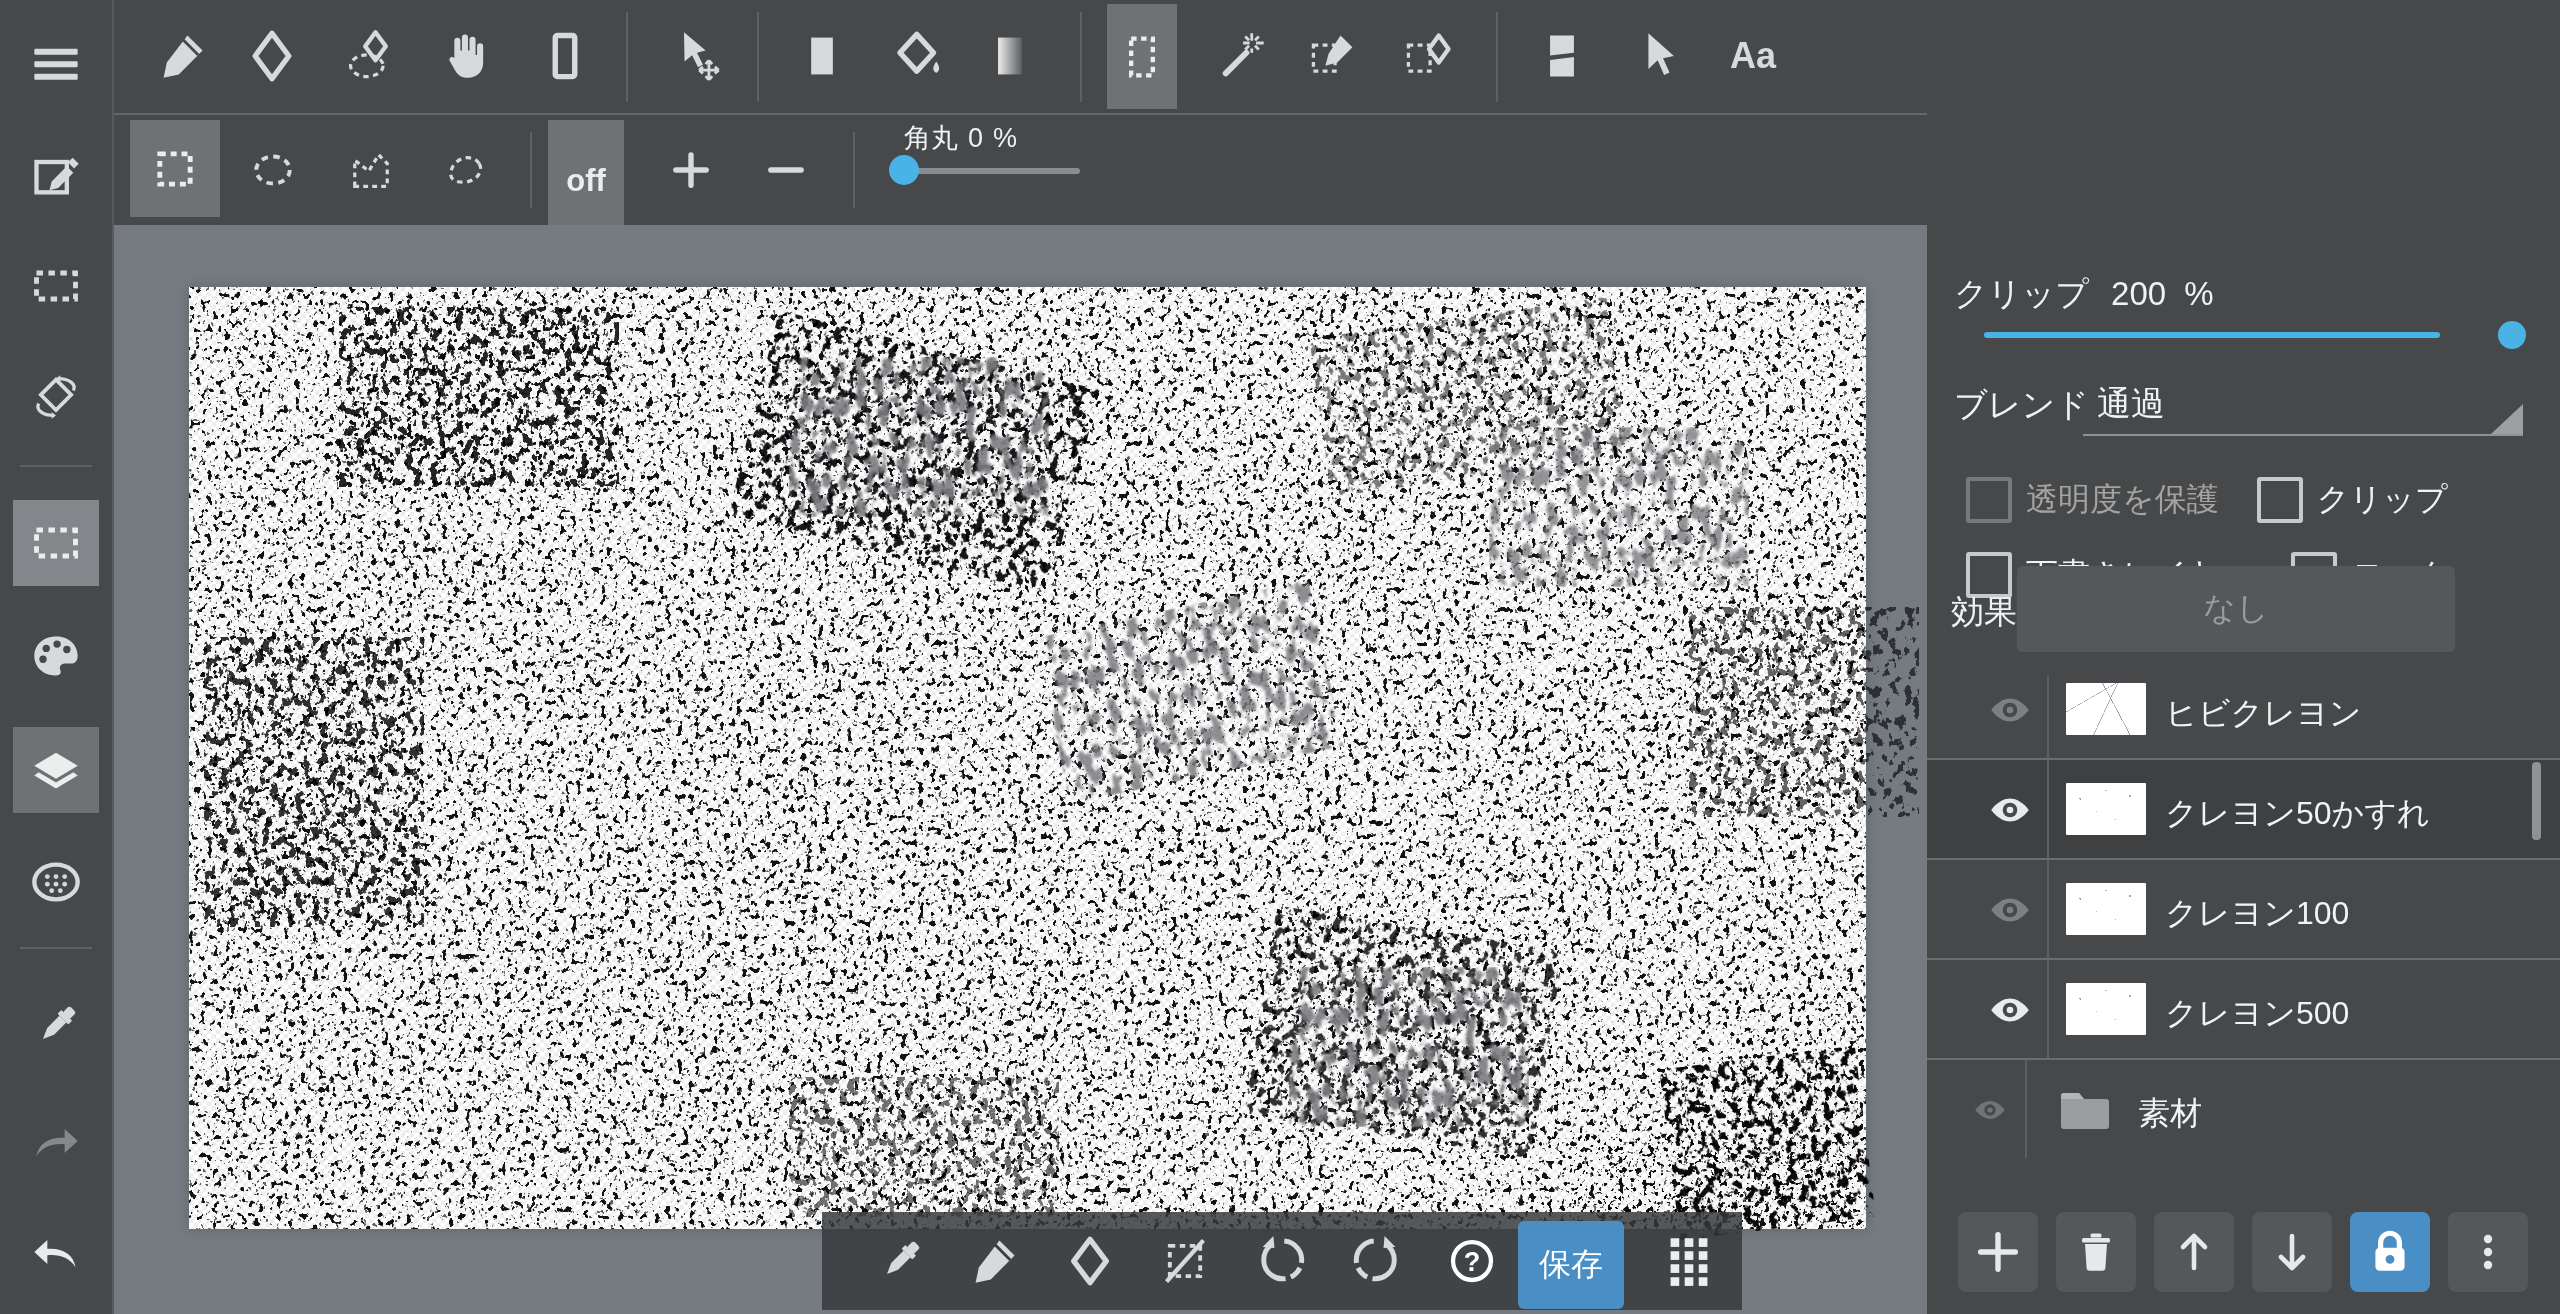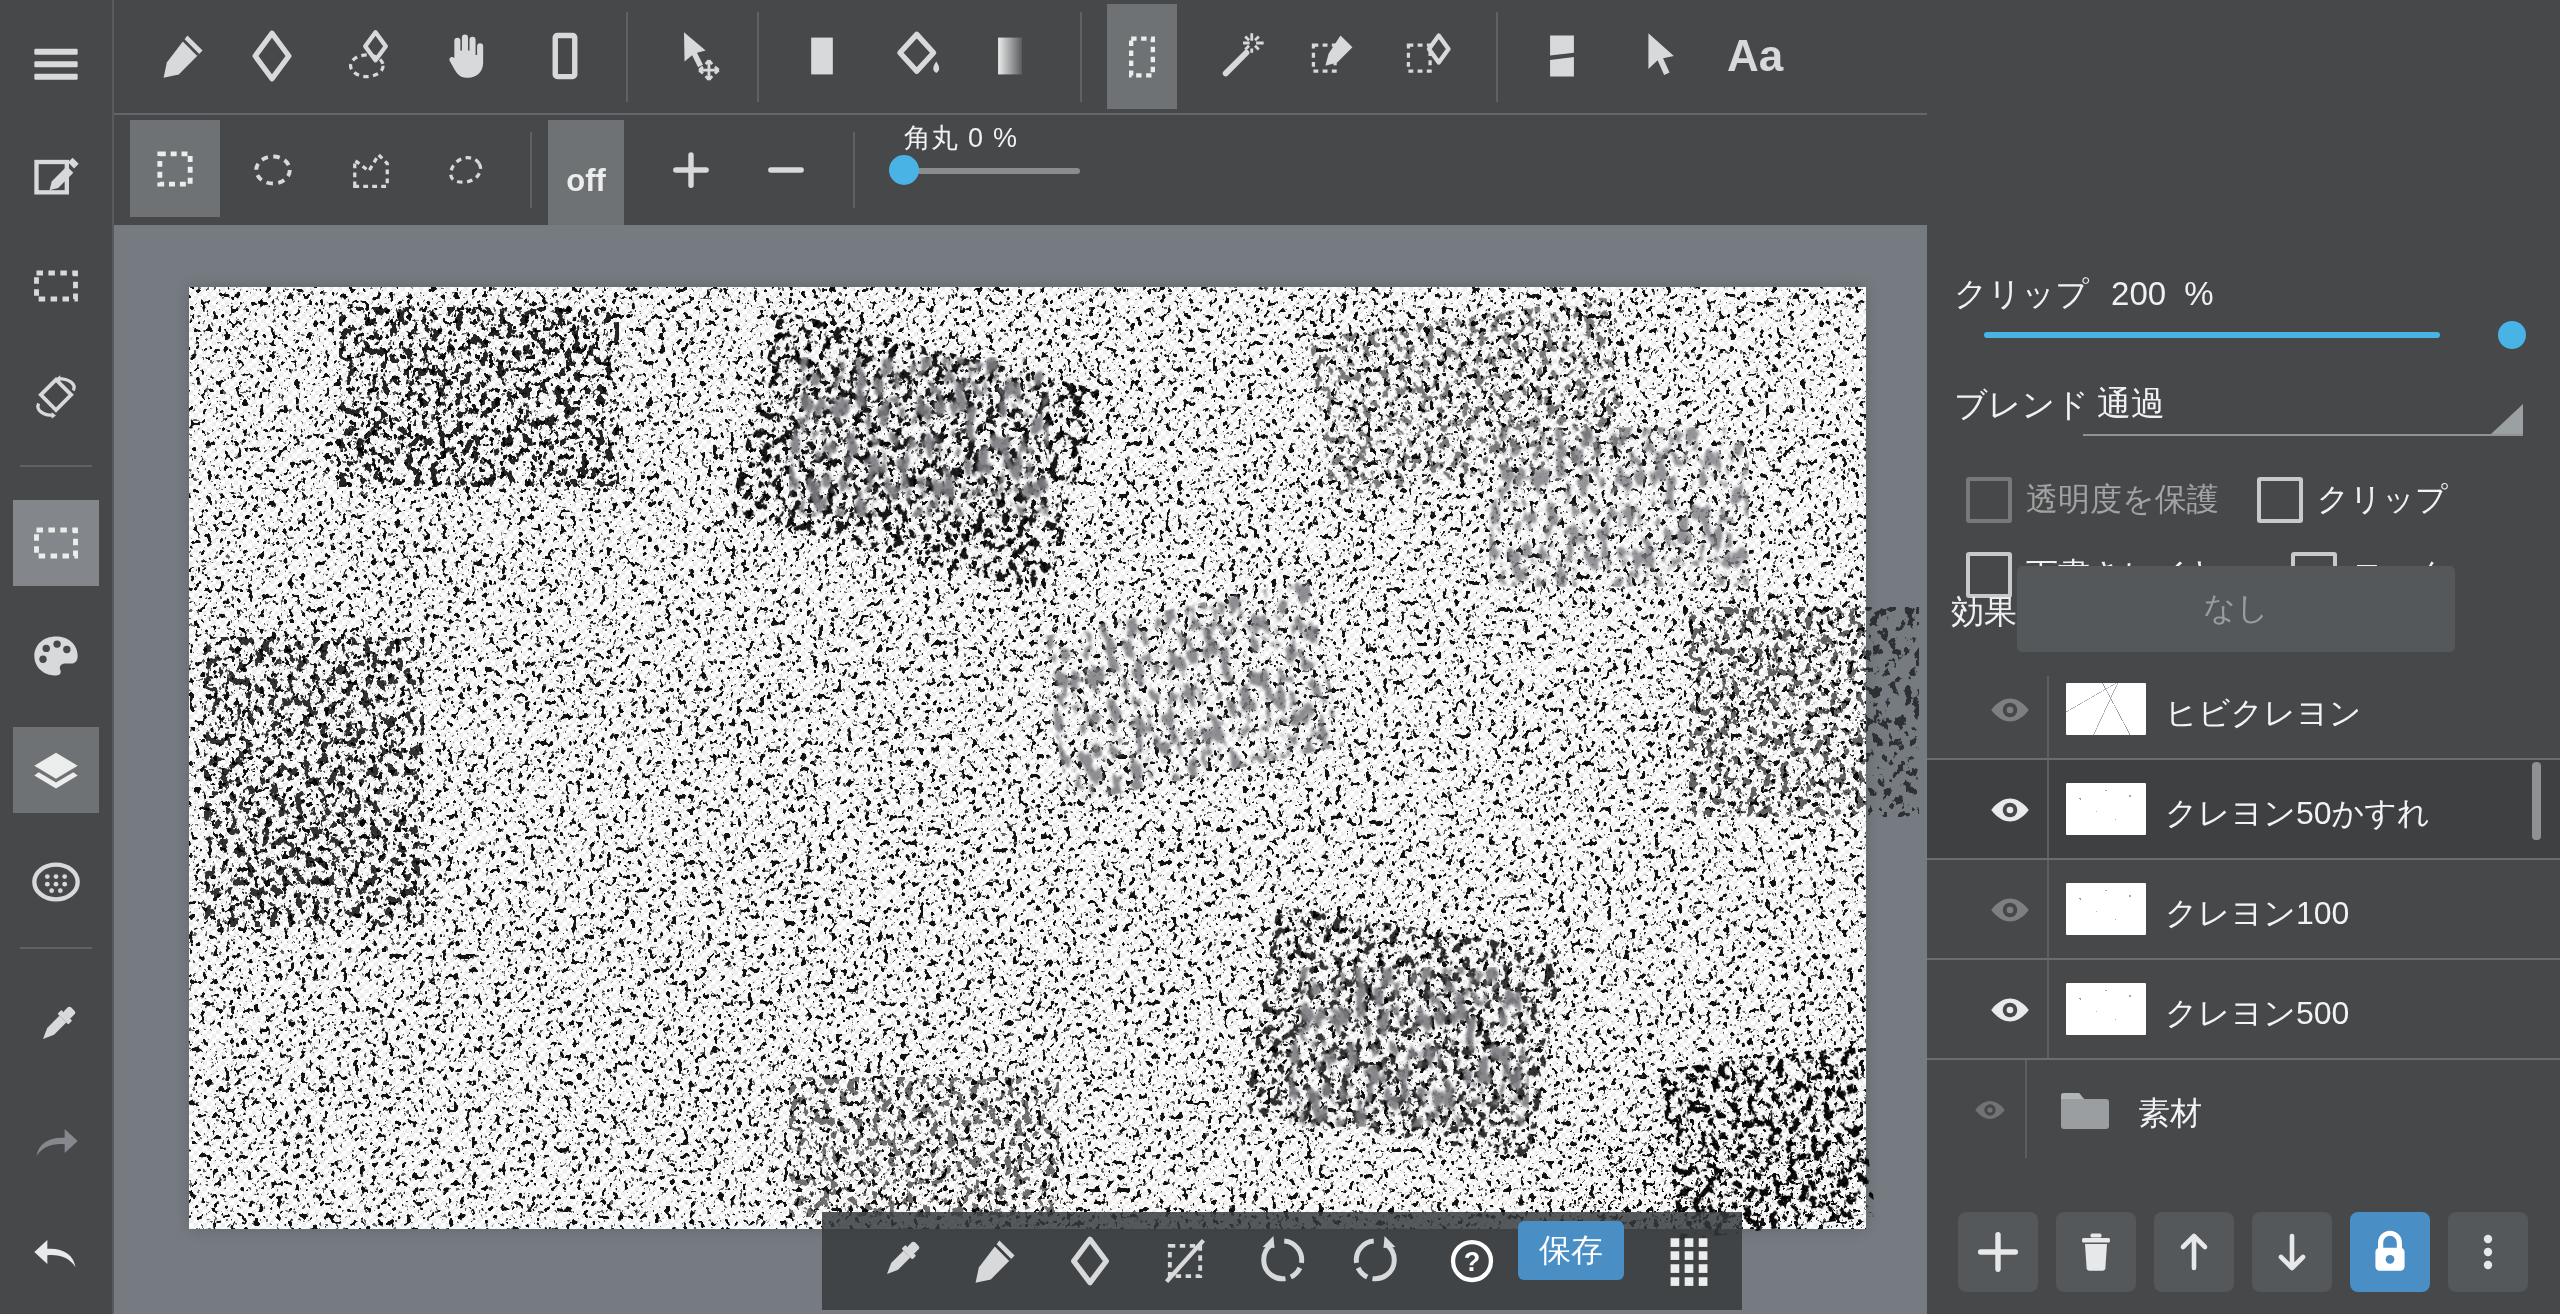--- a/index.html
+++ b/index.html
@@ -22,21 +22,21 @@
   .sb-hr{left:20px;width:72px;height:2px;background:var(--sep);}
 
   
   #topbar{left:114px;top:0;width:1813px;height:225px;background:var(--bg);}
   .tb-ic{top:30px;width:52px;height:52px;}
   .tb-div{top:12px;width:2px;height:90px;background:var(--sep);}
   .tb-btn{background:var(--hl);display:flex;align-items:center;justify-content:center;}
   #row-sep{left:0;top:113px;width:1813px;height:2px;background:#63666a;}
   .tb2-ic{top:144px;width:52px;height:52px;}
   .tb2-div{top:132px;width:2px;height:76px;background:var(--sep);}
-  .aa-label{font-size:44px;font-weight:bold;color:var(--ic);line-height:52px;text-align:center;width:100%;}
+  .aa-label{font-size:36px;font-weight:bold;color:var(--ic);line-height:52px;text-align:center;width:100%;}
   .off-label{font-size:31px;font-weight:bold;color:#eceded;}
   #corner-label{left:790px;top:120px;font-size:27px;color:var(--txt);}
   #corner-label span{margin-right:10px;}
   #corner-track{left:788px;top:168px;width:178px;height:6px;background:#8a8d90;border-radius:3px;}
   #corner-thumb{left:775px;top:155px;width:30px;height:30px;border-radius:50%;background:var(--accent);}
 
   
   #workspace{left:114px;top:225px;width:1813px;height:1089px;background:var(--ws);}
   #canvas{left:75px;top:62px;width:1677px;height:942px;
     background:
@@ -45,21 +45,21 @@
       #ffffff;
     box-shadow:0 0 14px rgba(0,0,0,.18);}
   .noiseA{filter:url(#spkA);}
   .noiseB{filter:url(#spkB);}
   .noiseC{filter:url(#spkC);}
   .noiseD{filter:url(#spkD);}
 
   
   #bottombar{left:708px;top:987px;width:920px;height:98px;background:rgba(54,57,59,.84);}
   .bb-ic{top:23px;width:52px;height:52px;}
-  #save-btn{left:696px;top:9px;width:106px;height:59px;background:var(--btnblue);border-radius:6px;
+  #save-btn{left:696px;top:9px;width:106px;height:88px;background:var(--btnblue);border-radius:6px;
     display:flex;align-items:center;justify-content:center;font-size:32px;color:#fff;}
 
   
   #rightpanel{left:1927px;top:0;width:633px;height:1314px;background:var(--bg);}
   #opacity-label{left:27px;top:272px;font-size:33px;color:var(--txt);}
   #opacity-label .v{margin-left:22px;} #opacity-label .u{margin-left:18px;}
   #opacity-track{left:57px;top:332px;width:456px;height:6px;background:var(--accent);border-radius:3px;}
   #opacity-thumb{left:571px;top:321px;width:28px;height:28px;border-radius:50%;background:var(--accent);}
   #blend-label{left:27px;top:383px;font-size:33px;color:var(--txt);}
   #blend-value{left:170px;top:381px;font-size:34px;color:var(--txt);}

